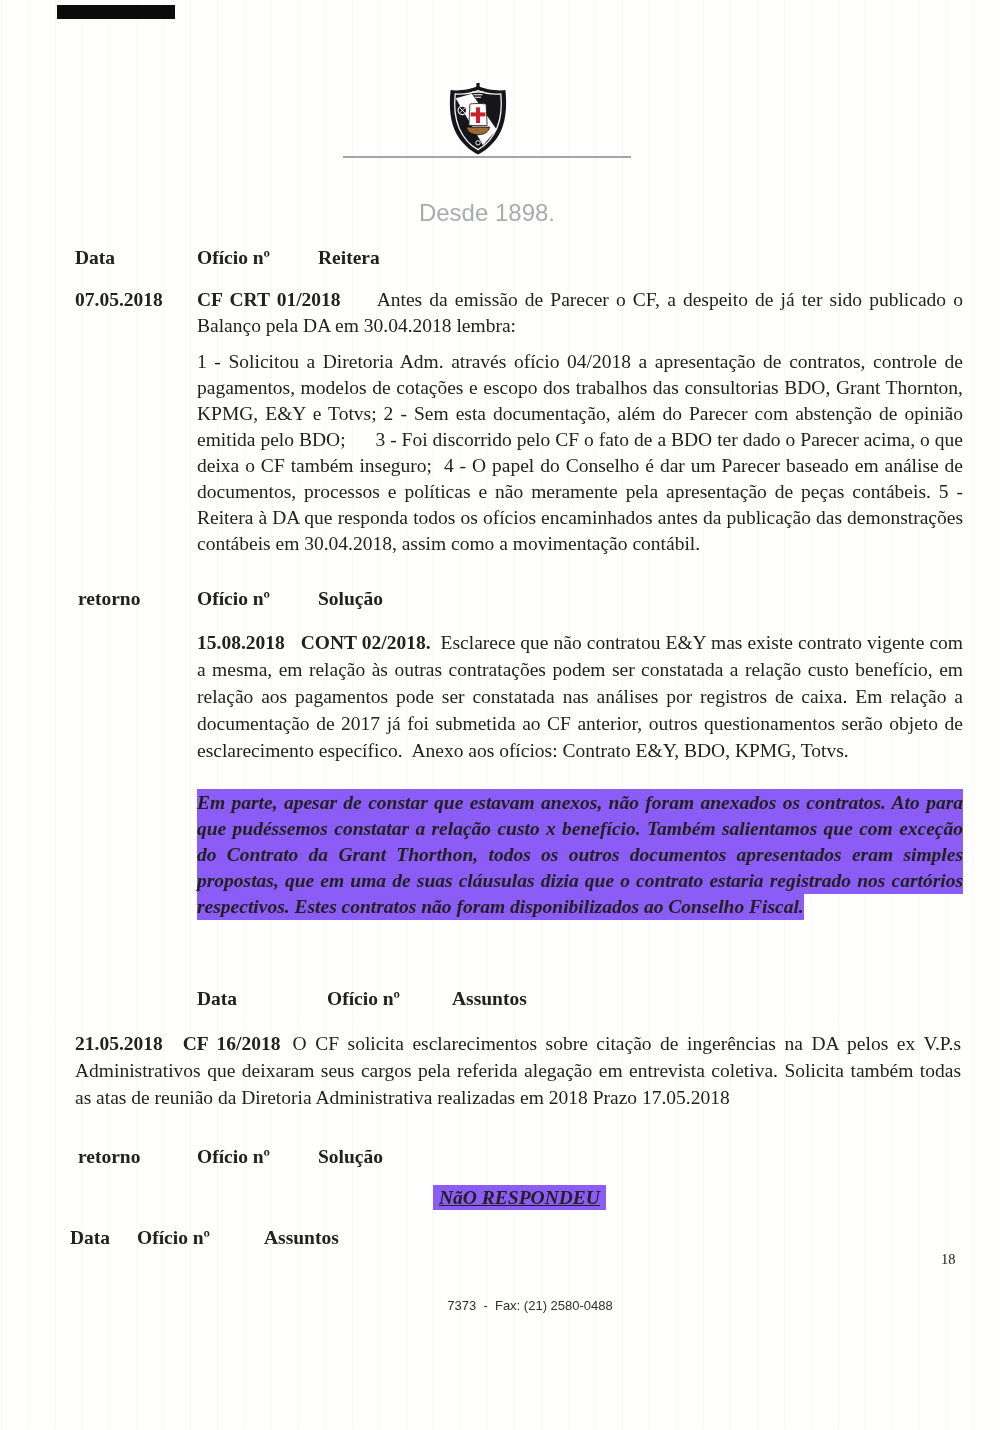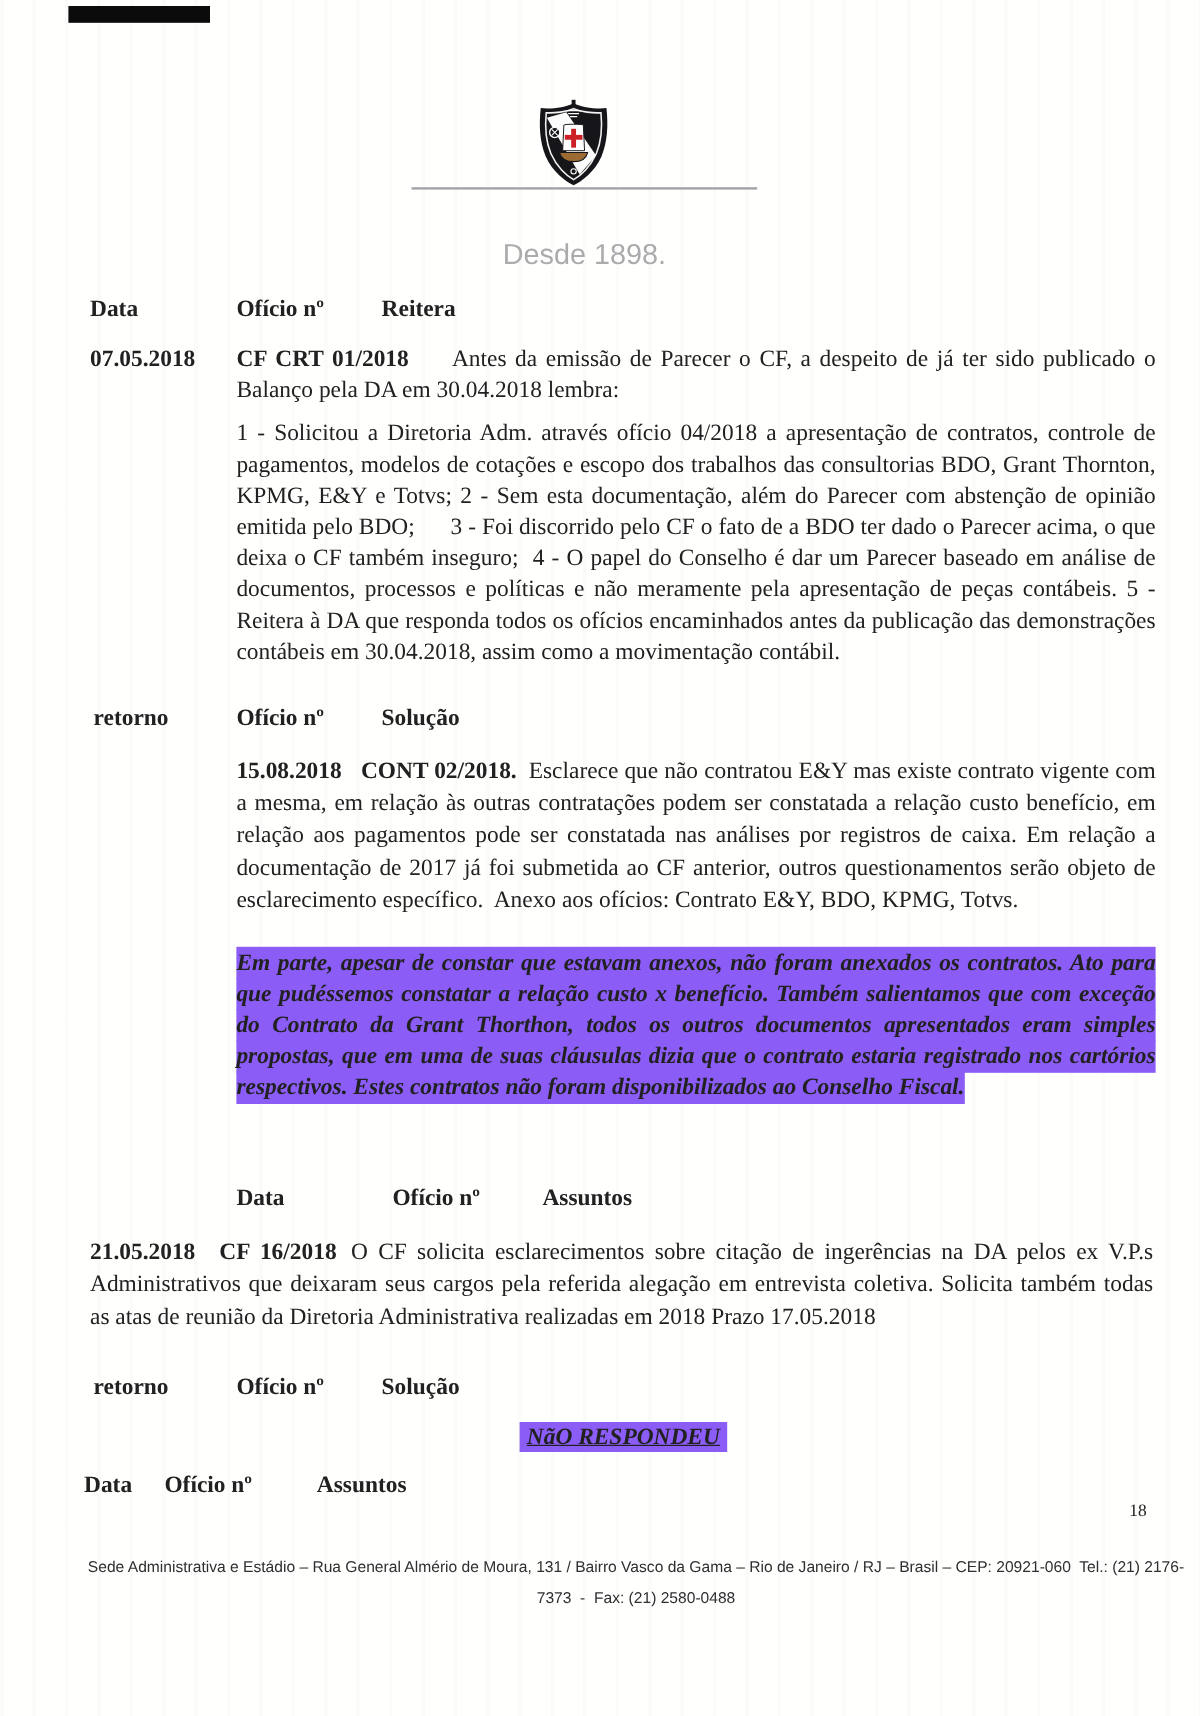--- a/index.html
+++ b/index.html
@@ -114,17 +114,16 @@
 
   <div class="hrow" style="top:1227px">
     <span style="left:70px">Data</span>
     <span style="left:137px">Ofício nº</span>
     <span style="left:264px">Assuntos</span>
   </div>
 
   <div class="page-number">18</div>
 
   <div class="footer">
-    <div>Sede Administrativa e Estádio – Rua General Almério de Moura, 131 / Bairro Vasco da Gama – Rio de Janeiro / RJ – Brasil – CEP: 20921-060&nbsp; Tel.: (21) 2176-</div>
     <div>7373&nbsp; -&nbsp; Fax: (21) 2580-0488</div>
   </div>
 
 </div>
 
 </body></html>

